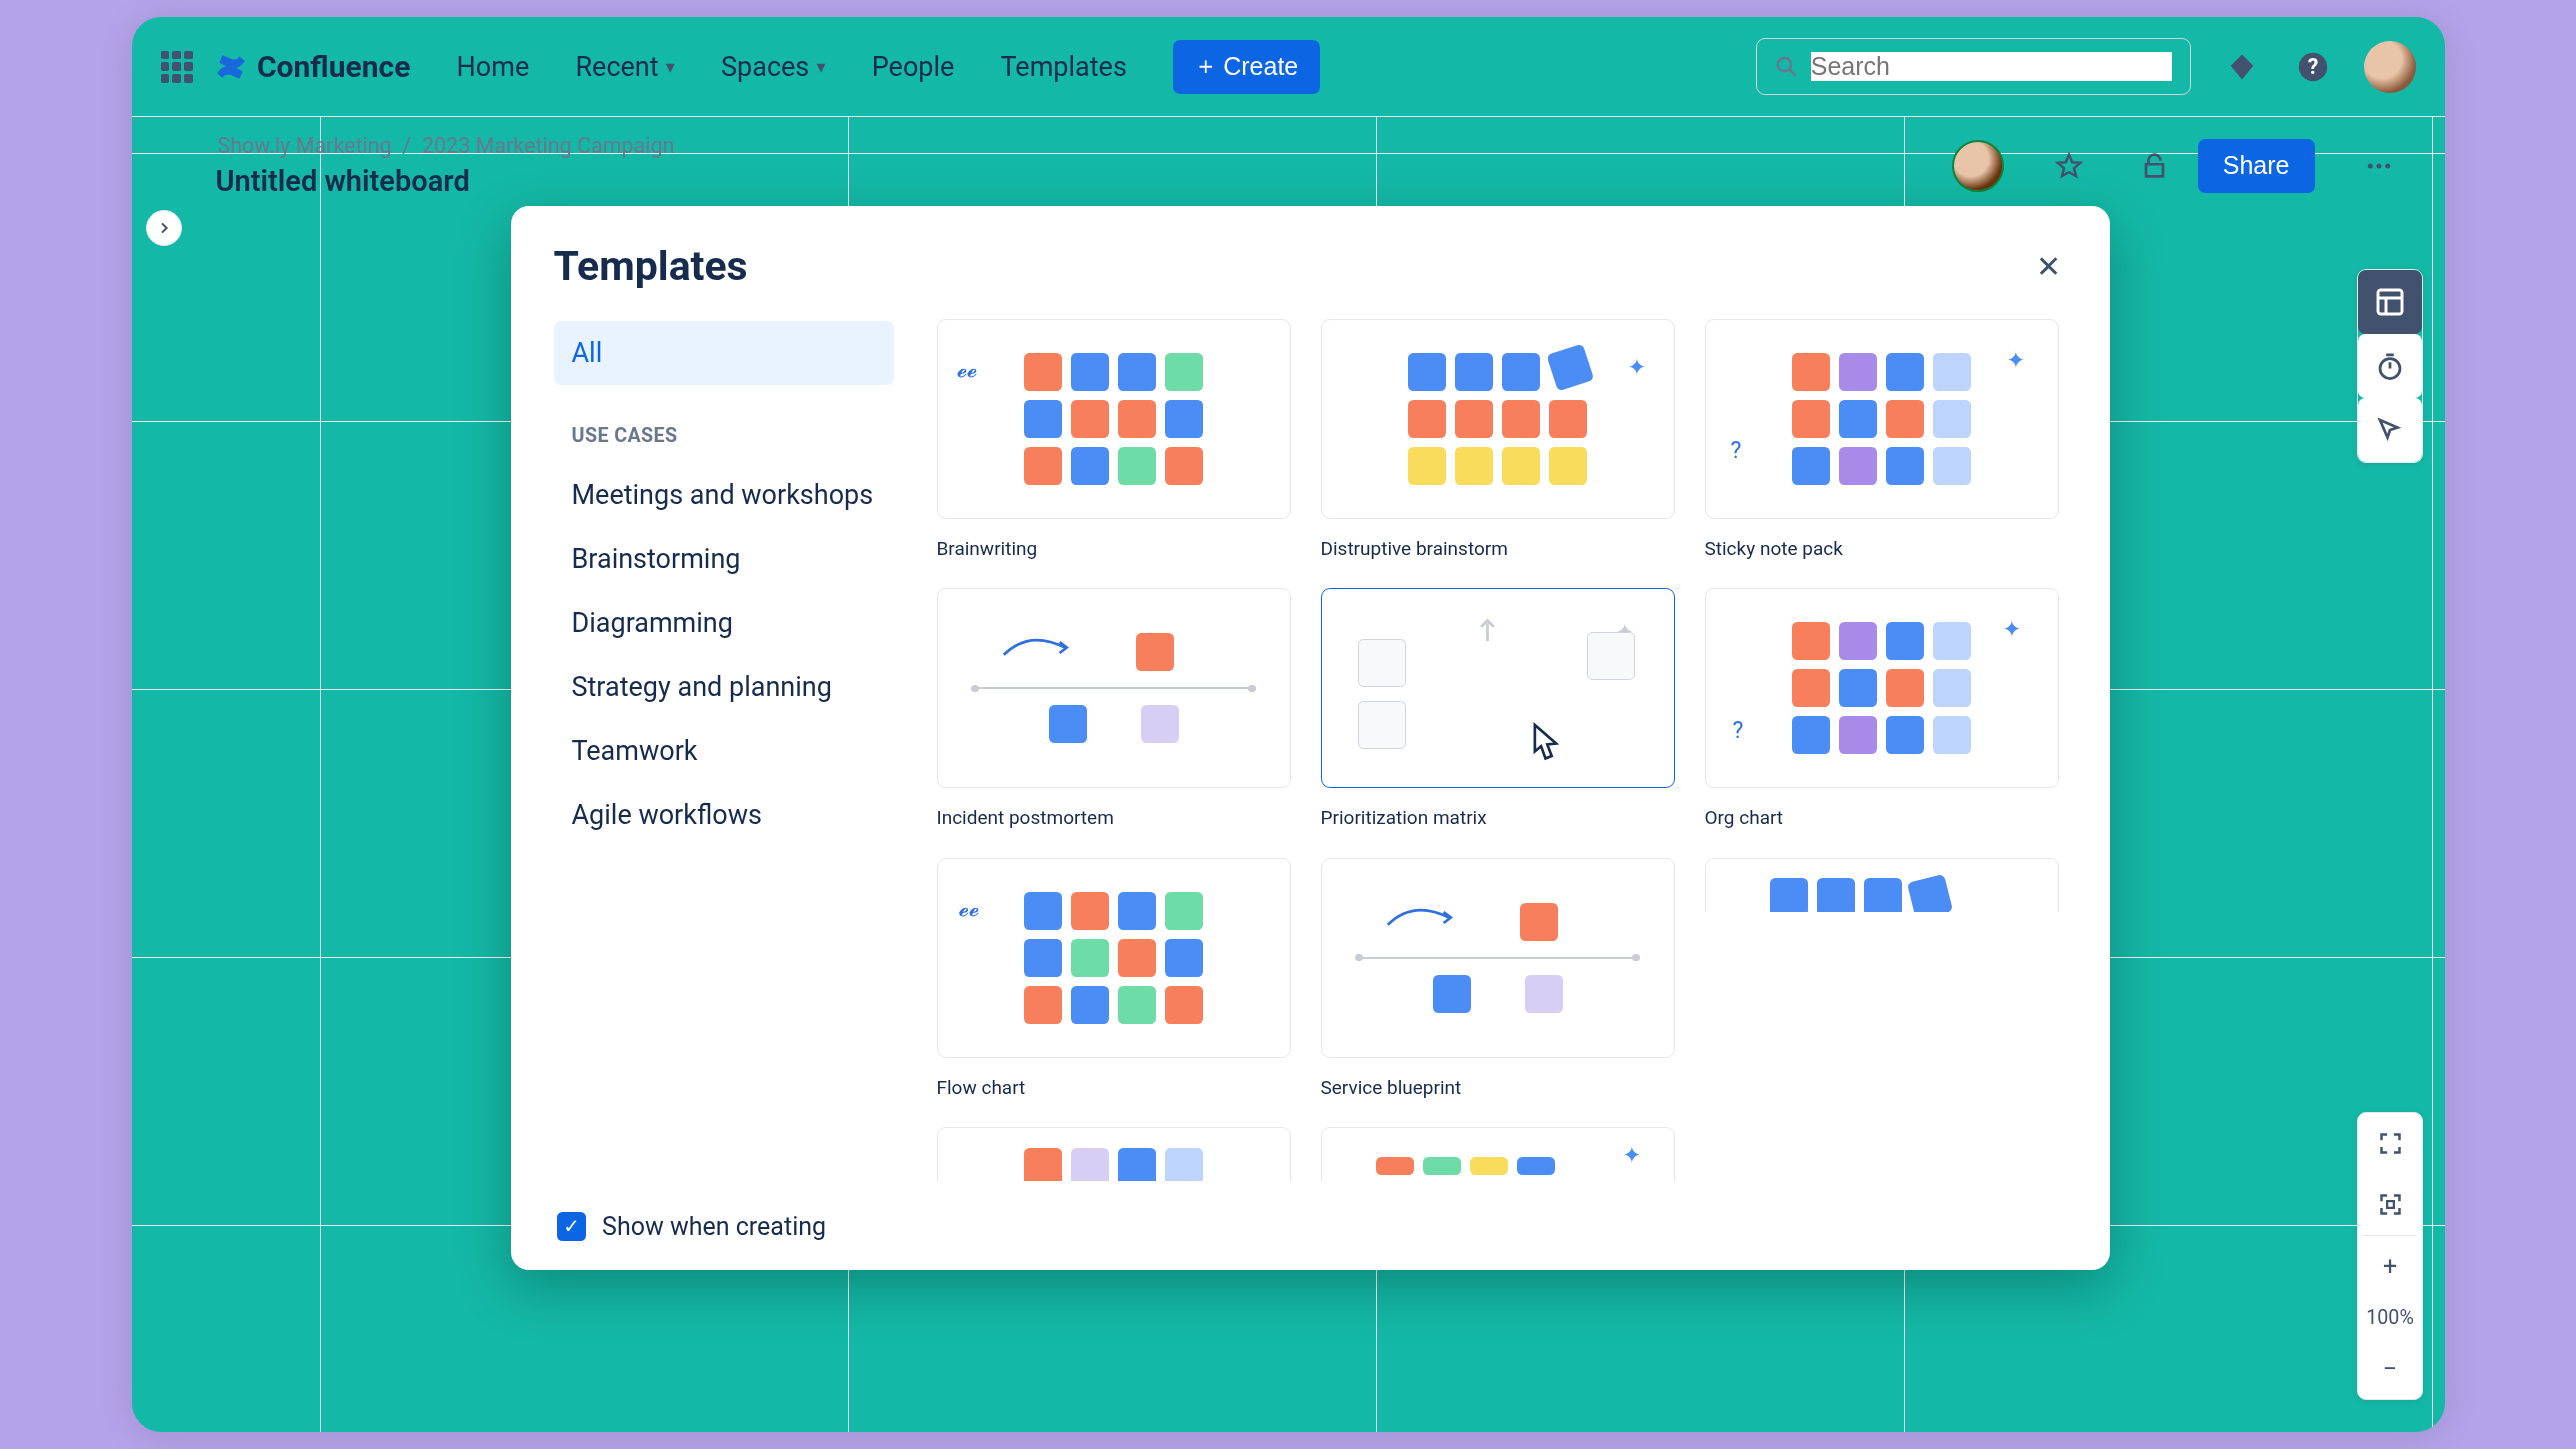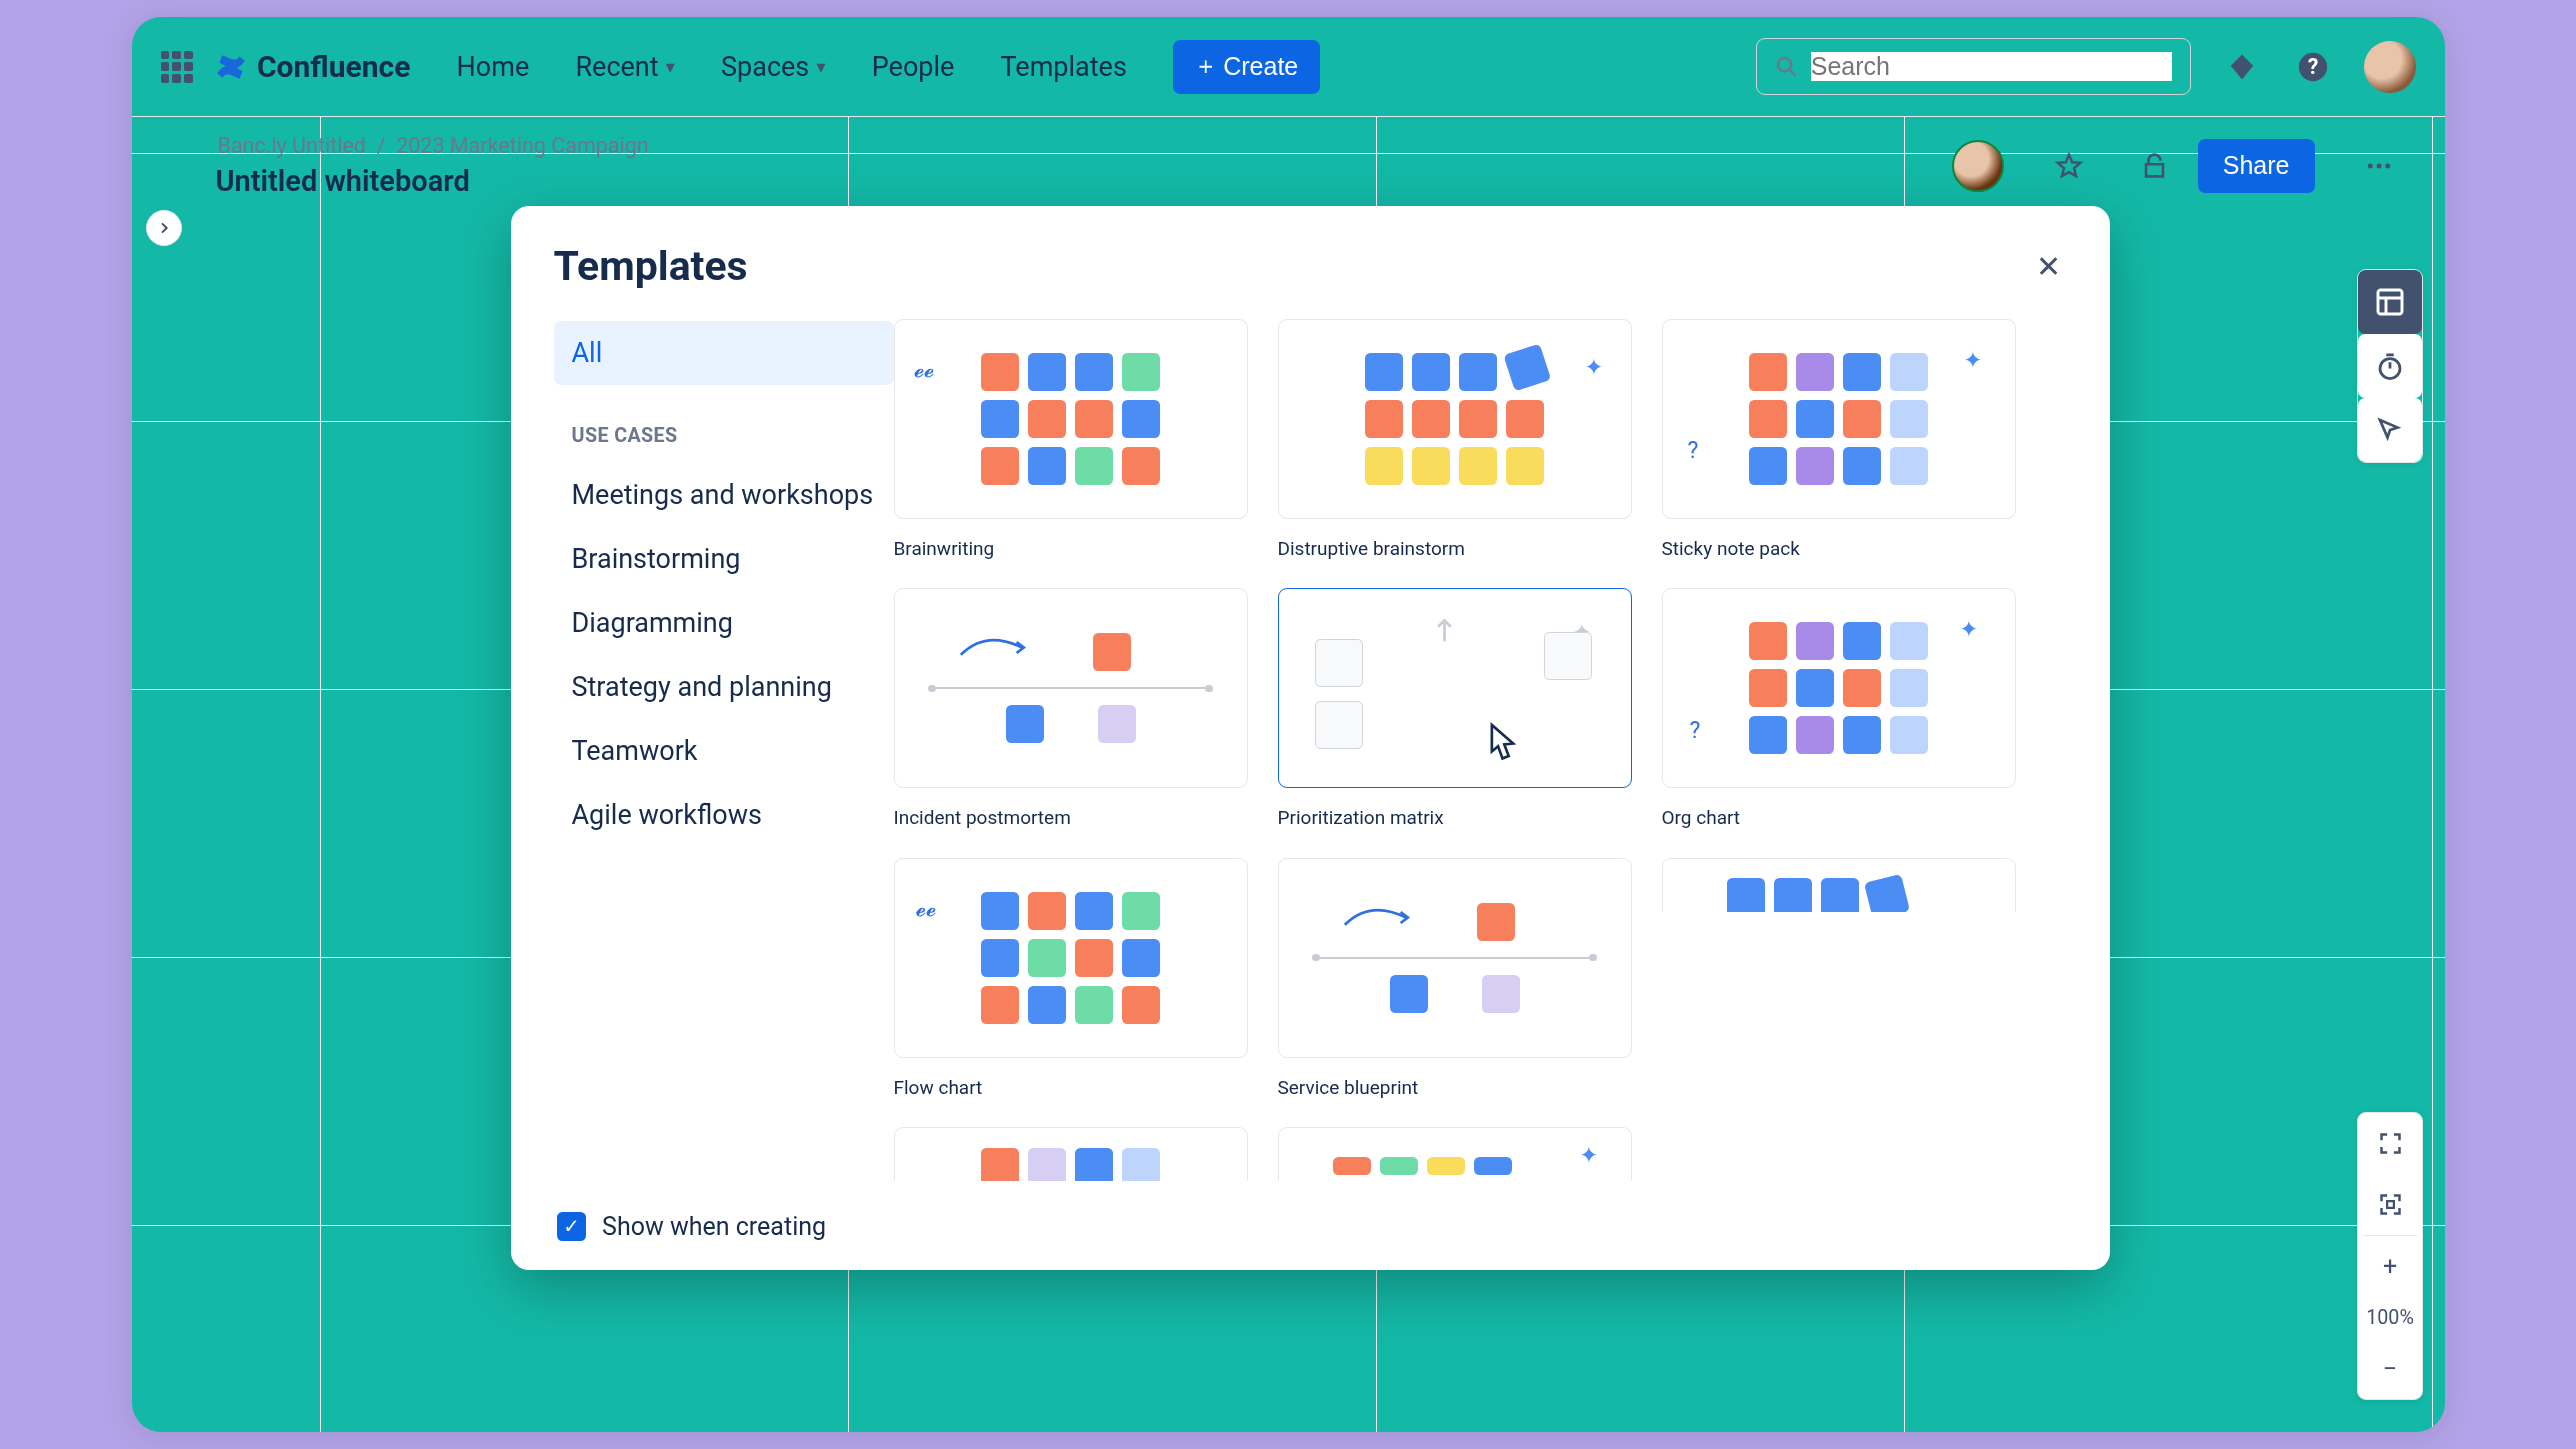--- a/index.html
+++ b/index.html
@@ -89,21 +89,21 @@
   border-radius: 18px;
   box-shadow: 0 18px 54px rgba(0,0,0,0.25);
   overflow: hidden;
   display:flex;
   flex-direction:column;
 }
 .modal-header { padding: 36px 43px 21.5px; display:flex; align-items:center; justify-content:space-between; }
 .modal-title { font-size:41px; font-weight:700; color:#172B4D; }
 .close { width:36px; height:36px; cursor:pointer; color:#42526E; font-size:30px; display:flex; align-items:center; justify-content:center; }
 
-.modal-body { display:flex; flex:1; overflow:hidden; padding: 0 43px 0 43px; }
+.modal-body { display:flex; flex:1; overflow:hidden; padding: 0 43px 0 43px; gap:43px; }
 
 .sidebar { width: 340px; display:flex; flex-direction:column; padding-top:9px; }
 .cat-item { padding:16px 18px; border-radius:7.2px; font-size:27px; color:#172B4D; cursor:pointer; }
 .cat-item.selected { background:#E9F2FF; color:#0C66E4; }
 .section-label { font-size:19.7px; font-weight:700; color:#6B778C; letter-spacing:0.4px; margin:39px 18px 16px; }
 .checkbox-row { margin-top:auto; margin-bottom:29px; display:flex; align-items:center; gap:16px; padding-left:3.6px; }
 .checkbox { width:29px; height:29px; background:#0C66E4; border-radius:5.4px; display:flex; align-items:center; justify-content:center; color:white; font-size:19.7px; }
 .checkbox-label { font-size:25px; color:#172B4D; }
 
 .template-grid { flex:1; display:grid; grid-template-columns: repeat(3, 354px); grid-auto-rows: min-content; column-gap: 30px; row-gap: 16px; align-content:start; overflow:hidden; padding-top:7.2px; }
@@ -204,21 +204,21 @@
     <div class="avatar"></div>
   </div>
 
   <div class="canvas">
     <div class="expand-toggle">
       <svg width="16" height="16" viewBox="0 0 24 24">
           <path fill="none" stroke="#42526E" stroke-width="3" d="M9 5l7 7-7 7"></path>
         </svg>
     </div>
     <div class="breadcrumbs">
-      <a>Banc.ly Untitled</a>&nbsp;&nbsp;/&nbsp;&nbsp;<a>2023 Marketing Campaign</a>
+      <a>Show.ly Marketing</a>&nbsp;&nbsp;/&nbsp;&nbsp;<a>2023 Marketing Campaign</a>
     </div>
     <div class="page-title">Untitled whiteboard</div>
 
     <div class="second-right">
       <div class="coll-avatar"></div>
       <div class="icon-btn">
         <svg width="30" height="30" viewBox="0 0 24 24">
             <path fill="none" stroke="#42526E" stroke-width="2" d="M12 3l2.6 6 6.4.5-5 4.3 1.6 6.2L12 17l-5.6 3 1.6-6.2-5-4.3 6.4-.5z"></path>
           </svg>
       </div>

